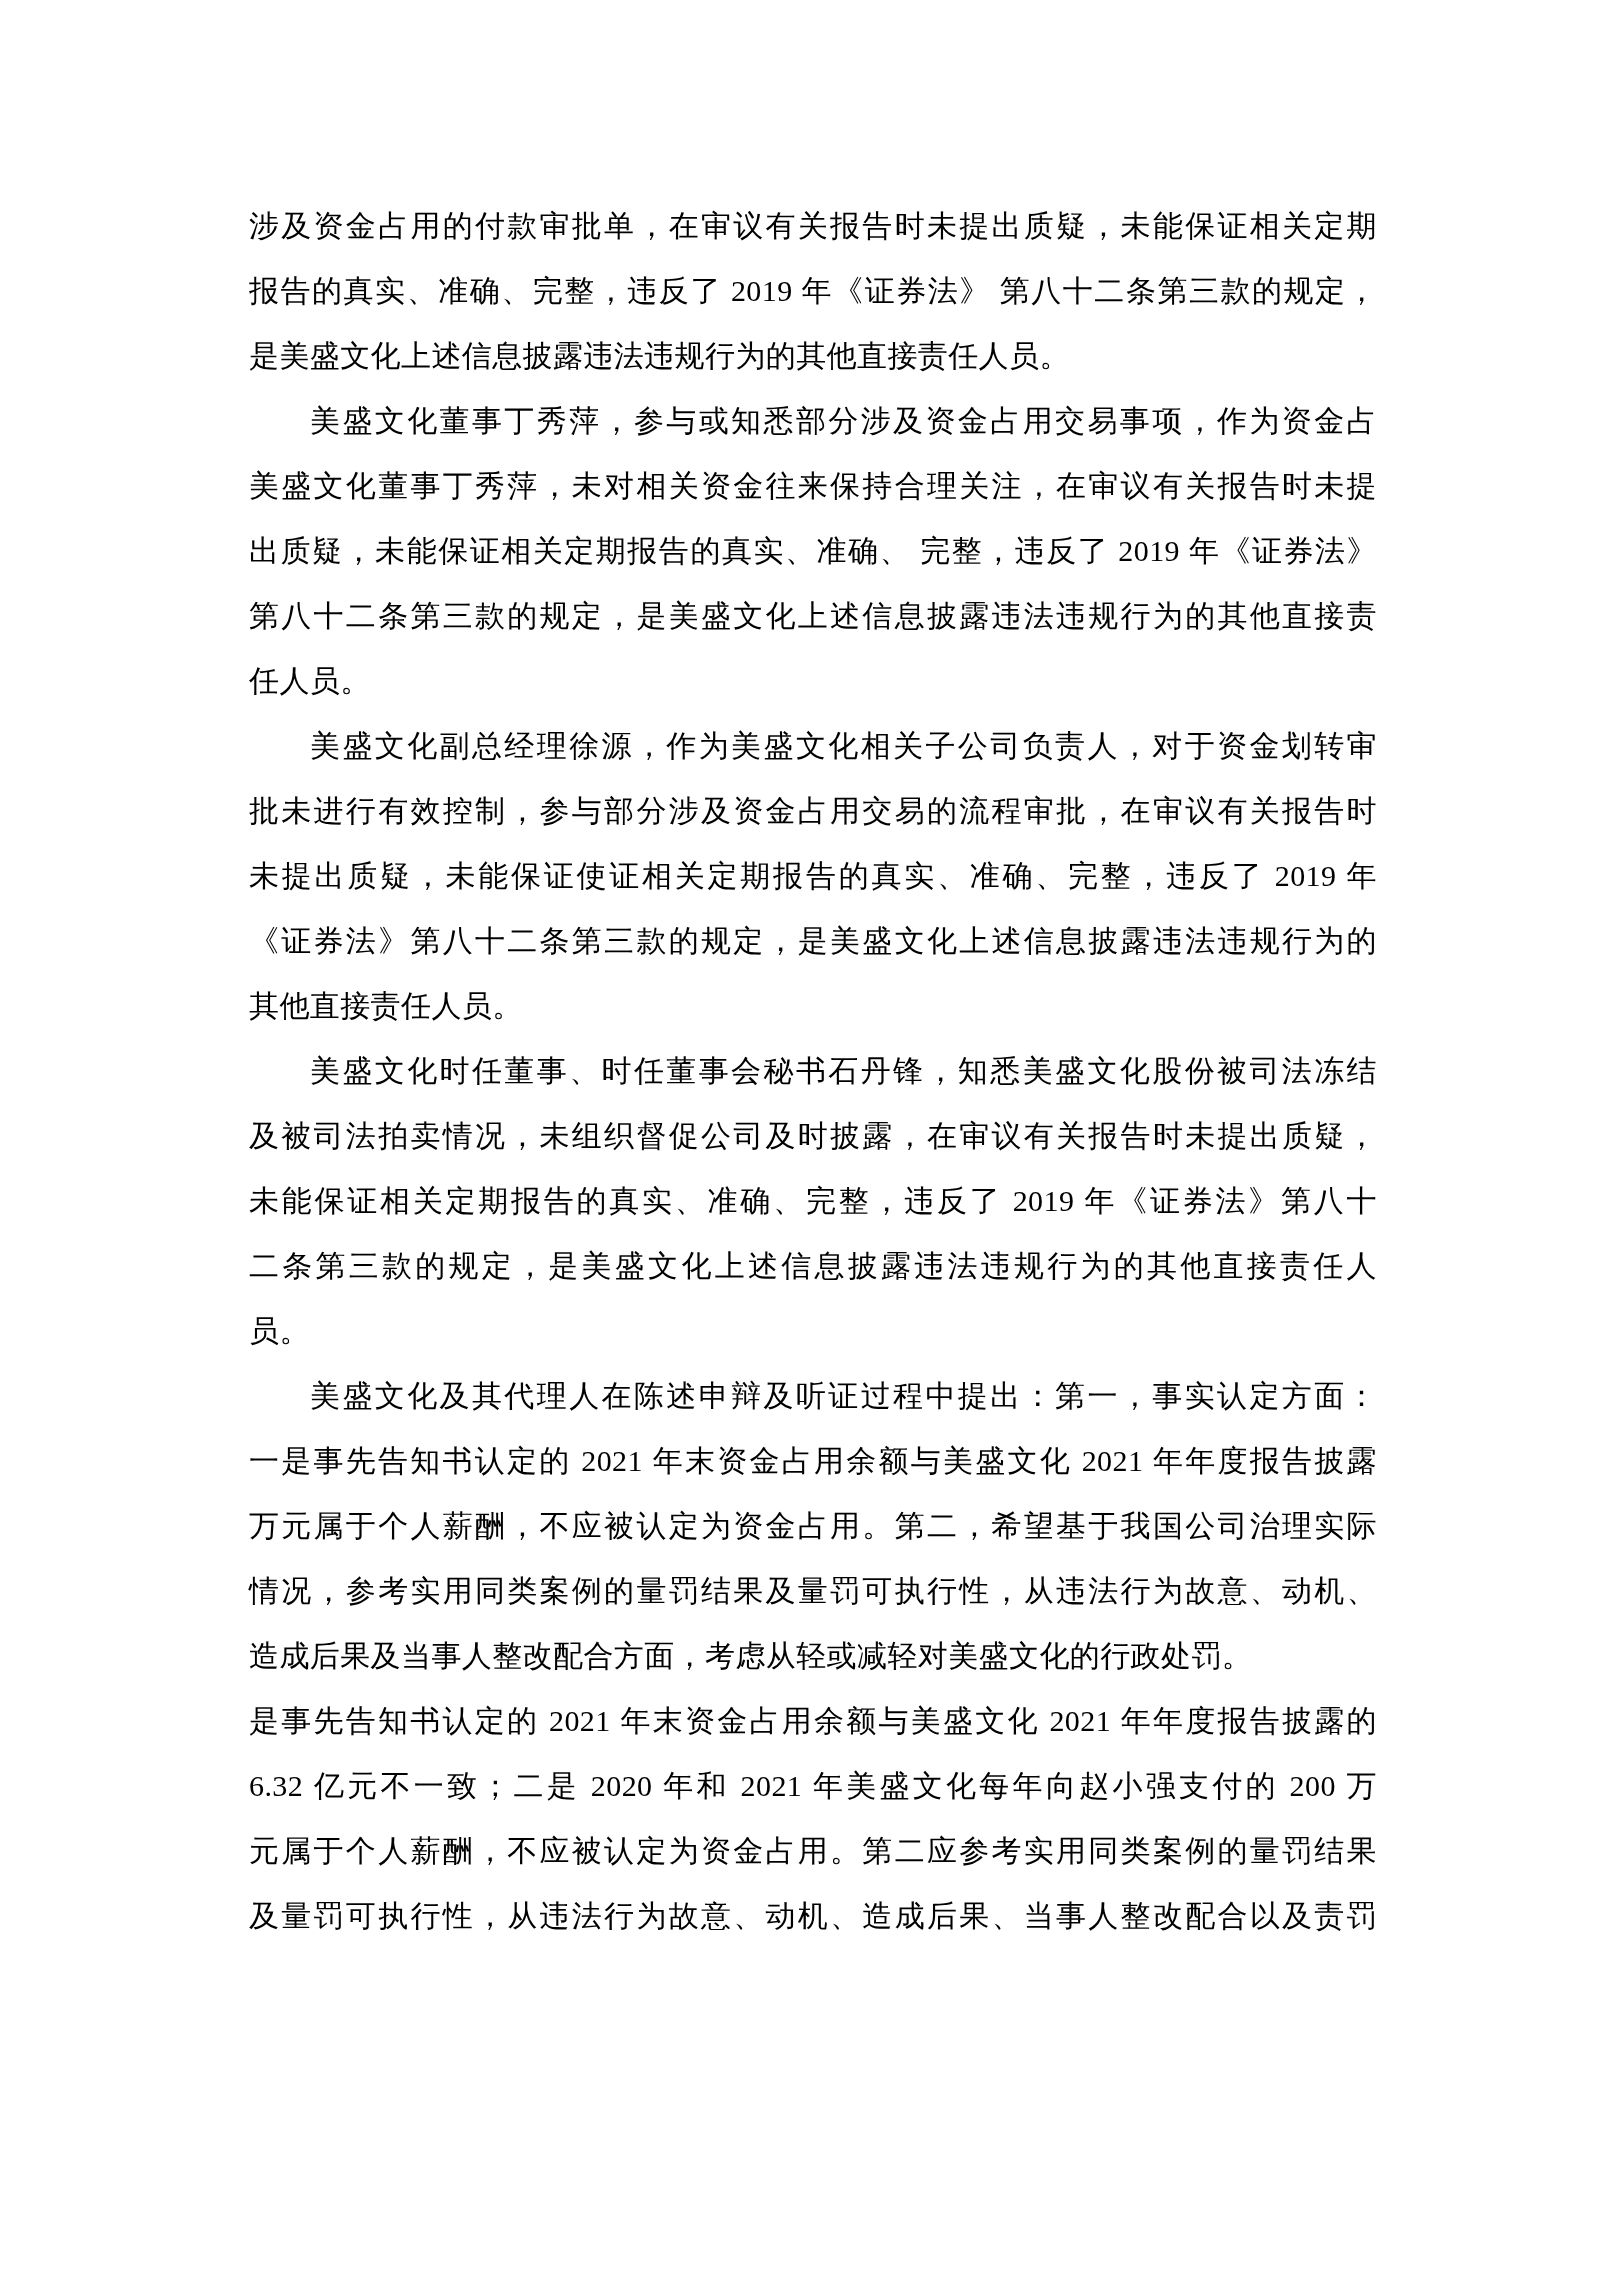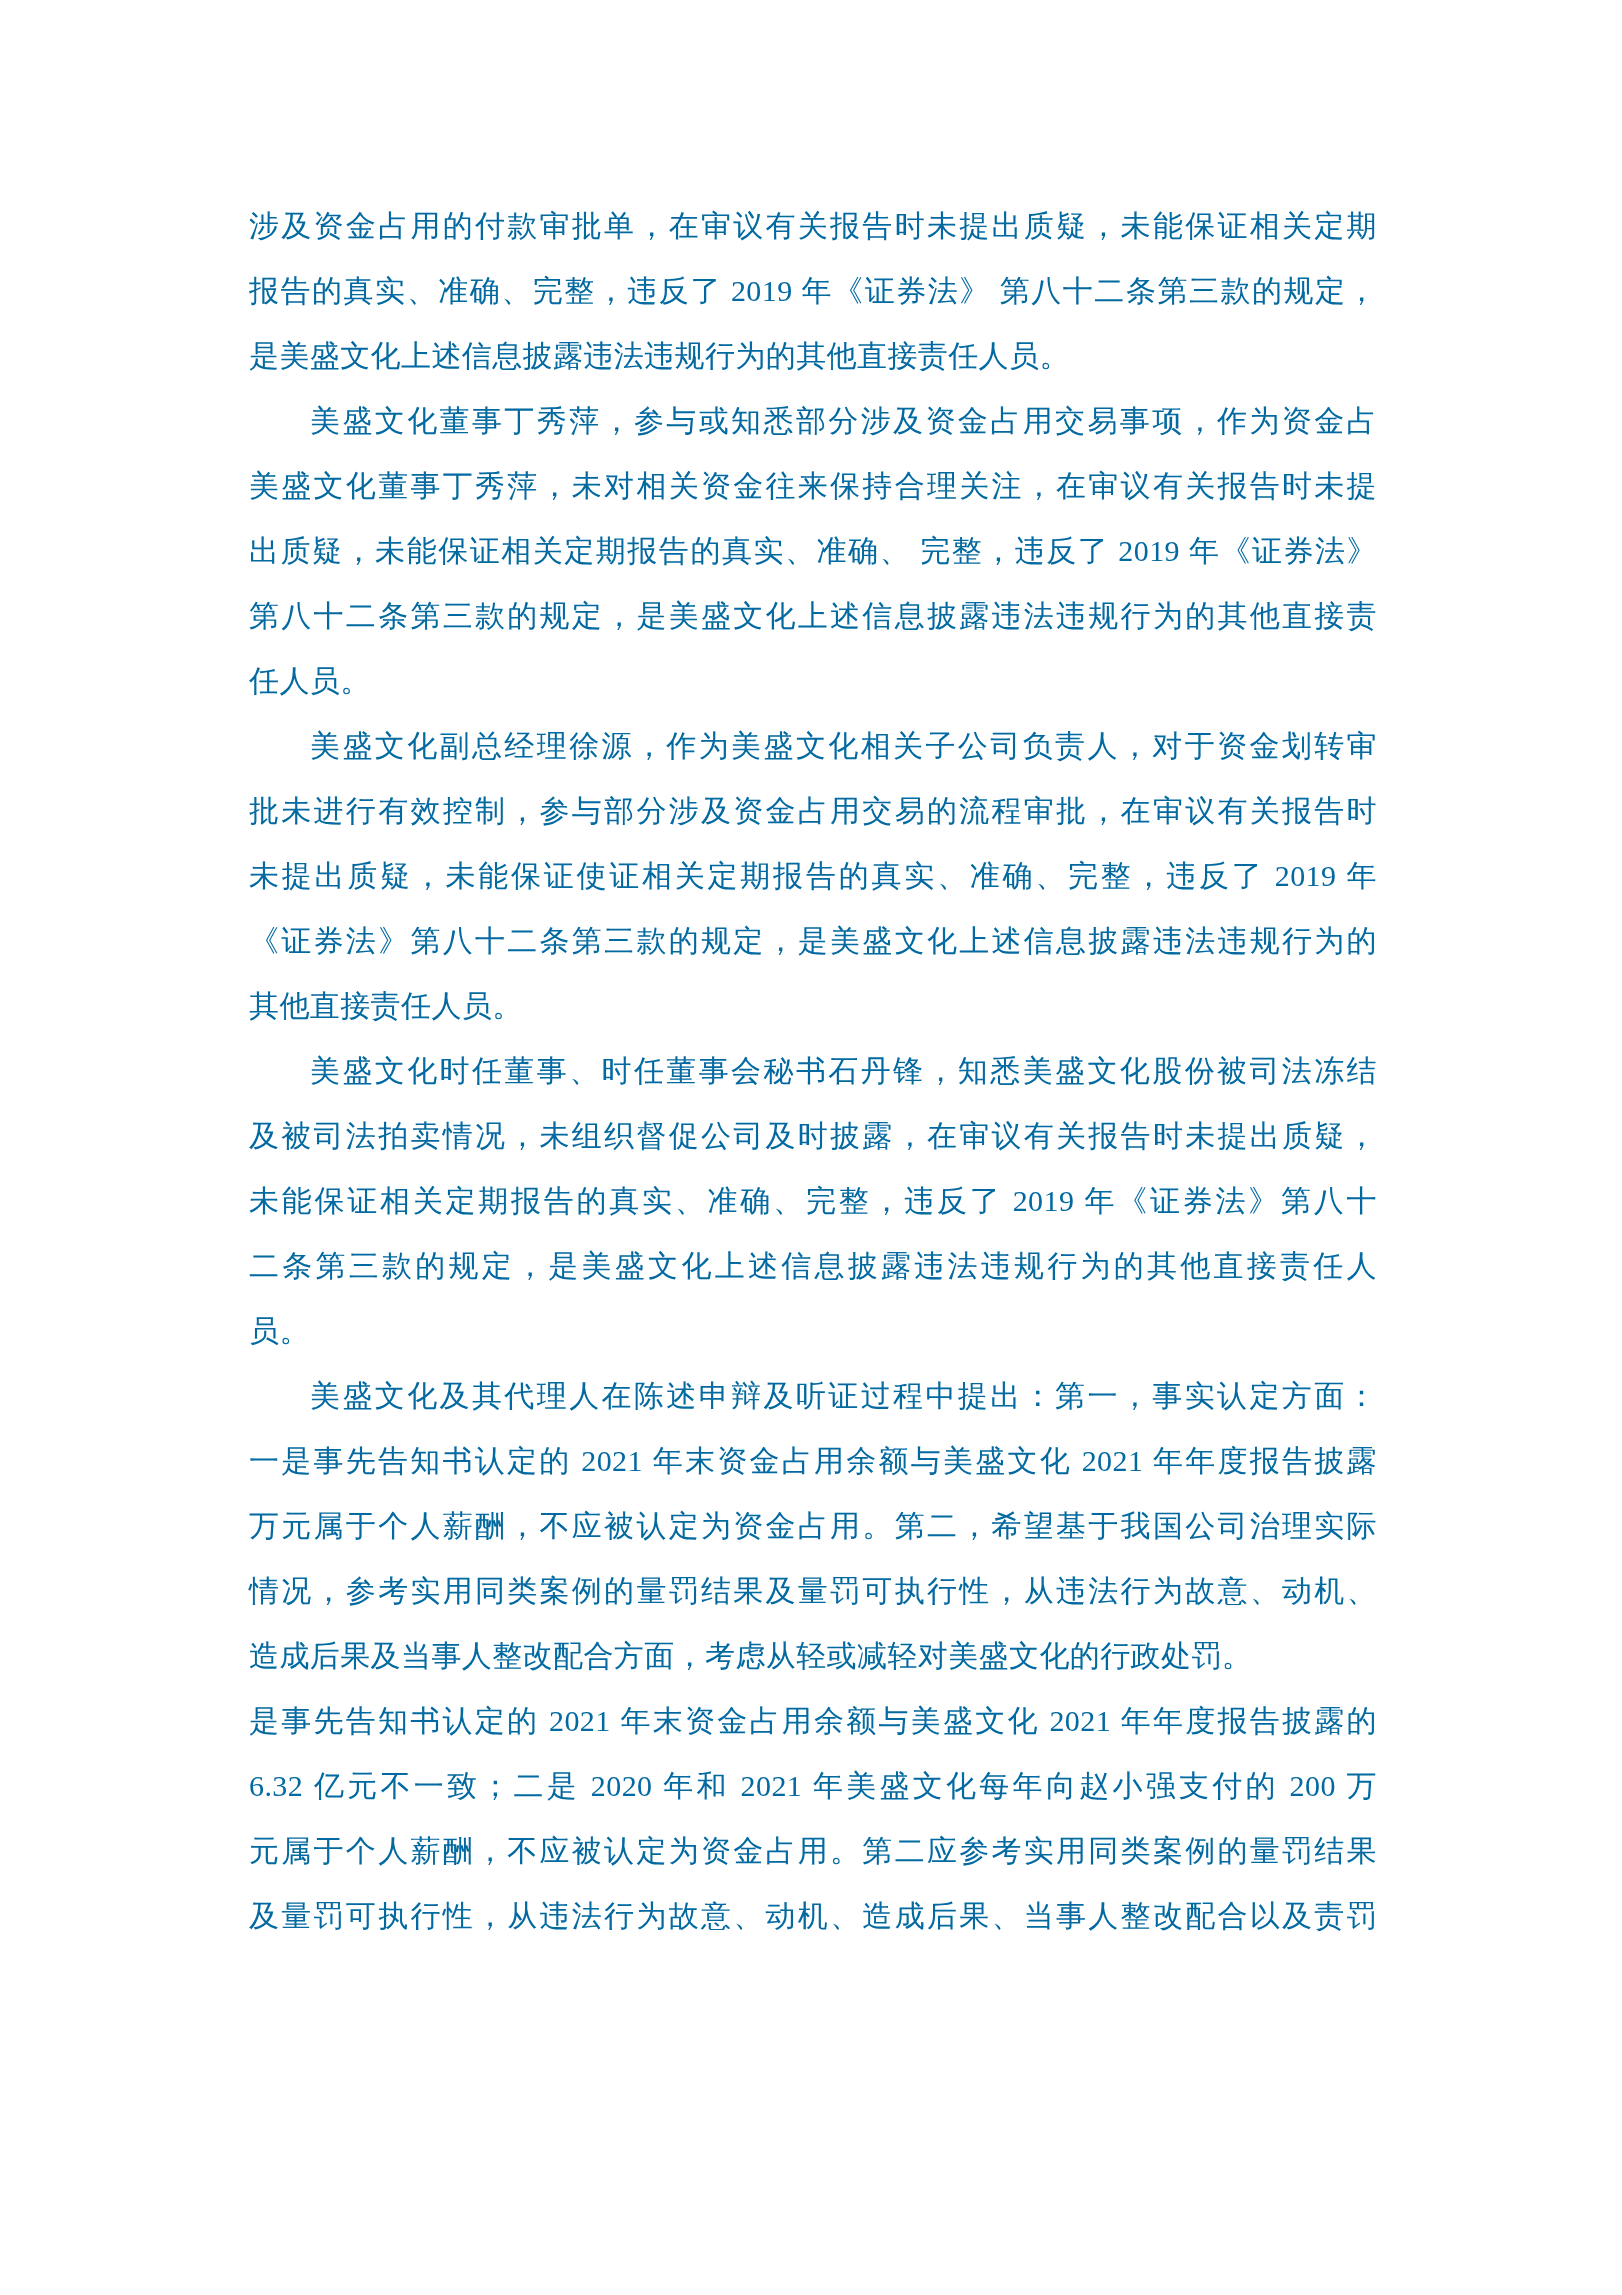--- a/index.html
+++ b/index.html
@@ -7,21 +7,21 @@
     padding: 0;
     background: #ffffff;
   }
   .page {
     position: relative;
     width: 1623px;
     height: 2295px;
     background: #ffffff;
     overflow: hidden;
     font-family: "Liberation Serif", "DejaVu Serif", serif;
-    color: #0369a1;
+    color: #000000;
   }
   .content {
     position: absolute;
     left: 249px;
     top: 193px;
     width: 1128px;
   }
   .paragraph {
     margin: 0;
     padding: 0;

